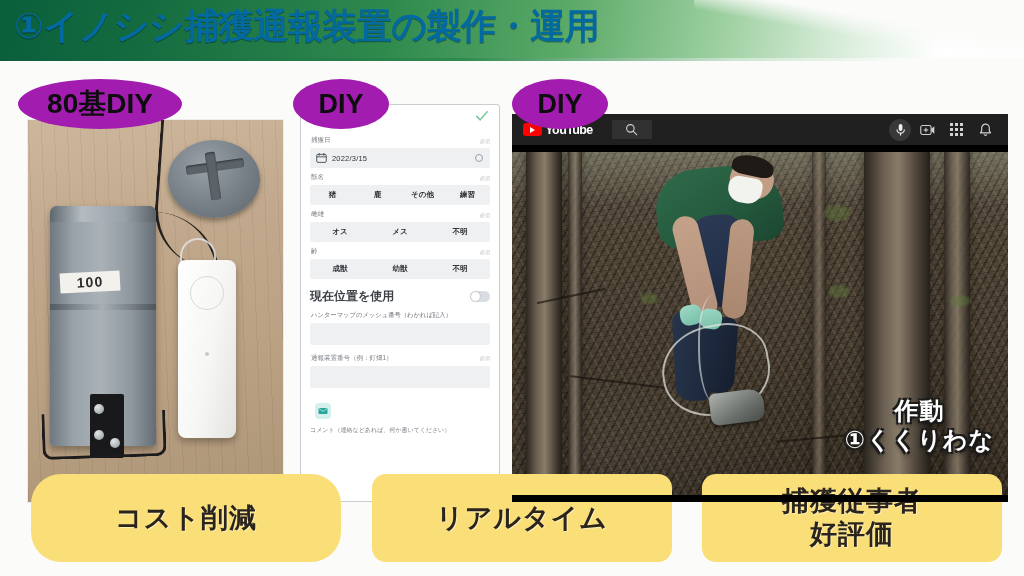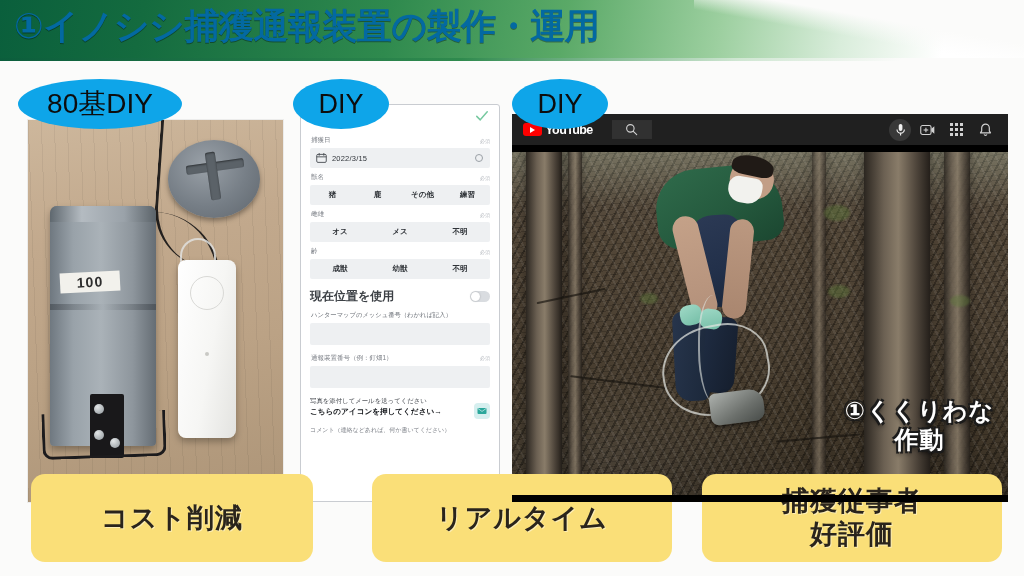--- a/index.html
+++ b/index.html
@@ -319,40 +319,40 @@
     letter-spacing: 1px;
     text-shadow:
       -2px -2px 0 #1b1b1b, 2px -2px 0 #1b1b1b, -2px 2px 0 #1b1b1b, 2px 2px 0 #1b1b1b,
       0 3px 5px rgba(0,0,0,.8);
   }
 
   
   .badge {
     position: absolute; z-index: 9;
     border-radius: 50%;
-    background: #0ea5e9;
+    background: #a21caf;
     display: flex; align-items: center; justify-content: center;
-    color: #0d0d0d; font-weight: normal;
+    color: #0d0d0d; font-weight: bold;
   }
   .badge.b1 { left: 18px; top: 79px;  width: 164px; height: 50px; font-size: 28px; }
   .badge.b2 { left: 293px; top: 79px; width: 96px;  height: 50px; font-size: 27px; }
   .badge.b3 { left: 512px; top: 79px; width: 96px;  height: 50px; font-size: 27px; }
 
   
   .pills { position: absolute; left: 0; top: 474px; width: 1024px; height: 92px; }
   .pill {
     position: absolute; top: 0; height: 88px;
     background: #fadf78; border-radius: 14px;
     display: flex; align-items: center; justify-content: center;
     text-align: center;
     color: #2a241c; font-weight: bold; font-size: 27px; line-height: 1.22;
     letter-spacing: 1px;
     text-shadow: 1px 1px 0 rgba(255,255,255,.45);
   }
-  .pill.p1 { left: 31px;  width: 282px; }
+  .pill.p1 { left: 31px;  width: 310px; border-radius: 30px; }
   .pill.p2 { left: 372px; width: 300px; }
   .pill.p3 { left: 702px; width: 300px; }
 </style>
 </head>
 <body>
 
 <div class="header-band"></div>
 <div class="header-title">①イノシシ捕獲通報装置の製作・運用</div>
 <div class="header-underline"></div>
 
@@ -448,24 +448,20 @@
       <div class="pf-helper">ハンターマップのメッシュ番号（わかれば記入）</div>
       <div class="pf-blank"></div>
 
       <div class="pf-lbl" style="margin-top:9px;">
         <span>通報装置番号（例：釘畑1）</span>
         <span class="req">必須</span>
       </div>
       <div class="pf-blank"></div>
 
       <div class="pf-mailrow">
-        <div class="pf-mailtxt">
-          <div class="pf-mail-a">写真を添付してメールを送ってください</div>
-          <div class="pf-mail-b">こちらのアイコンを押してください→</div>
-        </div>
         <div class="pf-mail-icon">
           <svg viewBox="0 0 14 10" width="10" height="8">
             <rect x="0.7" y="0.7" width="12.6" height="8.6" rx="1.4" fill="#2aa79b"></rect>
             <path d="M1.4 1.6 L7 5.6 L12.6 1.6" fill="none" stroke="#d6efef" stroke-width="1"></path>
           </svg>
         </div>
       </div>
 
       <div class="pf-comment">コメント（連絡などあれば、何か書いてください）</div>
     </div>
@@ -557,22 +553,22 @@
         <div class="p-boot-r"></div>
         <div class="p-glove-a"></div>
         <div class="p-glove-b"></div>
       </div>
 
       <div class="snare"></div>
       <div class="snare2"></div>
       <div class="trap-plate"></div>
 
       <div class="yt-caption">
+        <div>作動</div>
         <div>①くくりわな</div>
-        <div>作動</div>
       </div>
     </div>
   </div>
 </div>
 
 <div class="badge b1">80基DIY</div>
 <div class="badge b2">DIY</div>
 <div class="badge b3">DIY</div>
 
 <div class="pills">

